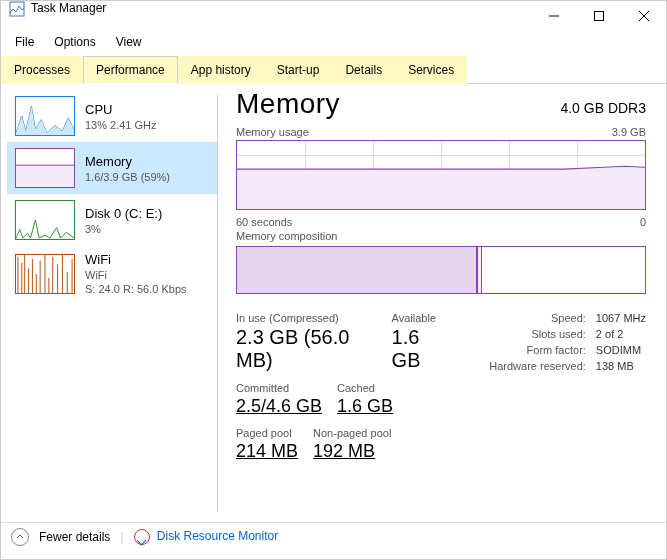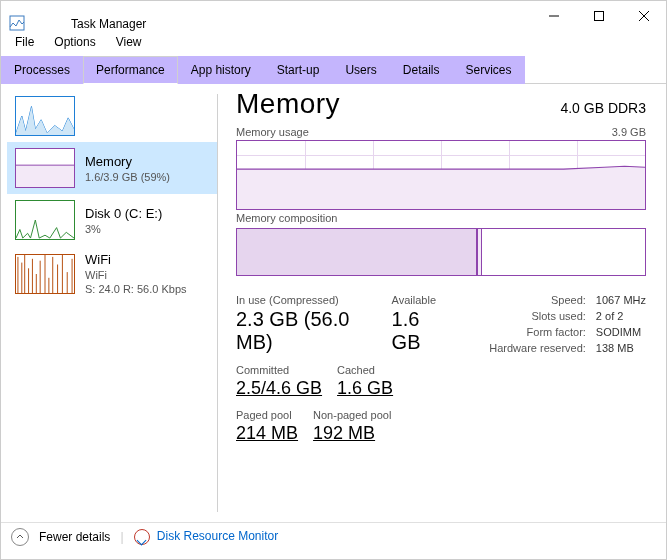--- a/index.html
+++ b/index.html
@@ -1,25 +1,25 @@
 <!DOCTYPE html>
 <html><head>
 <meta charset="utf-8">
 <style>
   * { box-sizing: border-box; margin: 0; padding: 0; }
   body { font-family: "Segoe UI", Arial, sans-serif; font-size: 12px; background: #fff; color: #000; width: 667px; height: 560px; overflow: hidden; border: 1px solid #ccc; }
-  .titlebar { display: flex; align-items: flex-end; height: 30px; padding: 0 0 0 8px; gap: 40px; }
+  .titlebar { display: flex; align-items: flex-start; height: 30px; padding: 0 0 0 8px; }
   .titlebar .icon { width: 16px; height: 16px; margin-right: 6px; }
   .titlebar .title { flex: 1; font-size: 12px; }
   .titlebar .wc { display: flex; }
   .wc-btn { width: 45px; height: 30px; display: flex; align-items: center; justify-content: center; font-size: 10px; }
   .menubar { display: flex; align-items: center; height: 22px; padding: 0 6px; gap: 4px; }
   .menubar span { padding: 2px 8px; font-size: 12px; }
   .tabs { display: flex; border-bottom: 1px solid #d0d0d0; margin-top: 2px; }
-  .tab { padding: 6px 12px 6px; font-size: 12px; border: 1px solid transparent; border-bottom: none; position: relative; top: 1px; cursor: default; background:#c4b5fd;}
+  .tab { padding: 6px 12px 6px; font-size: 12px; border: 1px solid transparent; border-bottom: none; position: relative; top: 1px; cursor: default; background:#fef9c3;}
   .tab.active { border-color: #d0d0d0; border-bottom: 1px solid #fff; }
   .content { display: flex; height: calc(100% - 30px - 22px - 30px - 38px); }
   .sidebar { width: 216px; padding: 6px 0 6px 6px; }
   .sb-item { display: flex; align-items: center; padding: 6px 8px; gap: 10px; }
   .sb-item.selected { background: #cce8ff; }
   .sb-thumb { width: 60px; height: 40px; border: 1px solid; position: relative; overflow: hidden; background: #fff; }
   .sb-text .lbl { font-size: 13px; }
   .sb-text .sub { font-size: 11px; color: #555; margin-top: 2px; }
   .vsep { width: 1px; background: #d0d0d0; margin: 10px 0; }
   .main { flex: 1; padding: 4px 20px 10px 18px; }
@@ -84,35 +84,38 @@
   <span>File</span>
   <span>Options</span>
   <span>View</span>
 </div>
 
 <div class="tabs">
   <div class="tab">Processes</div>
   <div class="tab active">Performance</div>
   <div class="tab">App history</div>
   <div class="tab">Start-up</div>
-  <div class="tab">Users</div>
   <div class="tab">Details</div>
   <div class="tab">Services</div>
 </div>
 
 <div class="content">
 
   <div class="sidebar">
 
     <div class="sb-item">
       <div class="sb-thumb" style="border-color:#1e7fd6">
         <svg class="spark" viewBox="0 0 60 40" preserveAspectRatio="none">
             <polyline points="0,38 6,20 10,36 16,10 20,34 26,24 32,38 40,30 48,36 54,22 60,34" fill="none" stroke="#1e7fd6" stroke-width="1"></polyline>
             <polyline points="0,38 6,20 10,36 16,10 20,34 26,24 32,38 40,30 48,36 54,22 60,34 60,40 0,40" fill="#cfe6f7" stroke="none"></polyline>
           </svg>
+      </div>
+      <div class="sb-text">
+        <div class="lbl">CPU</div>
+        <div class="sub">13% 2.41 GHz</div>
       </div>
     </div>
 
     <div class="sb-item selected">
       <div class="sb-thumb" style="border-color:#8e44ad">
         <svg class="spark" viewBox="0 0 60 40" preserveAspectRatio="none">
             <rect x="0" y="17" width="60" height="23" fill="#f3e9f7"></rect>
             <line x1="0" y1="17" x2="60" y2="17" stroke="#8e44ad"></line>
           </svg>
       </div>
@@ -184,20 +187,24 @@
       <div class="grid-v" style="top:0;bottom:0;left:16.6%;width:1px"></div>
       <div class="grid-v" style="top:0;bottom:0;left:33.3%;width:1px"></div>
       <div class="grid-v" style="top:0;bottom:0;left:50%;width:1px"></div>
       <div class="grid-v" style="top:0;bottom:0;left:66.6%;width:1px"></div>
       <div class="grid-v" style="top:0;bottom:0;left:83.3%;width:1px"></div>
       <svg class="spark" viewBox="0 0 400 70" preserveAspectRatio="none" style="position:absolute;inset:0">
         <polygon points="0,29 320,29 360,27 380,26 400,27 400,70 0,70" fill="#f3e9f7"></polygon>
         <polyline points="0,29 320,29 360,27 380,26 400,27" fill="none" stroke="#8e44ad" stroke-width="1.2"></polyline>
       </svg>
     </div>
+    <div class="chart-lbl">
+      <span>60 seconds</span>
+      <span>0</span>
+    </div>
 
     <div class="chart-lbl" style="margin-top:2px">
       <span>Memory composition</span>
     </div>
     <div class="chart comp">
       <div class="comp-used" style="width:59%"></div>
       <div class="comp-sliver" style="left:59%"></div>
     </div>
 
     <div class="stats">

